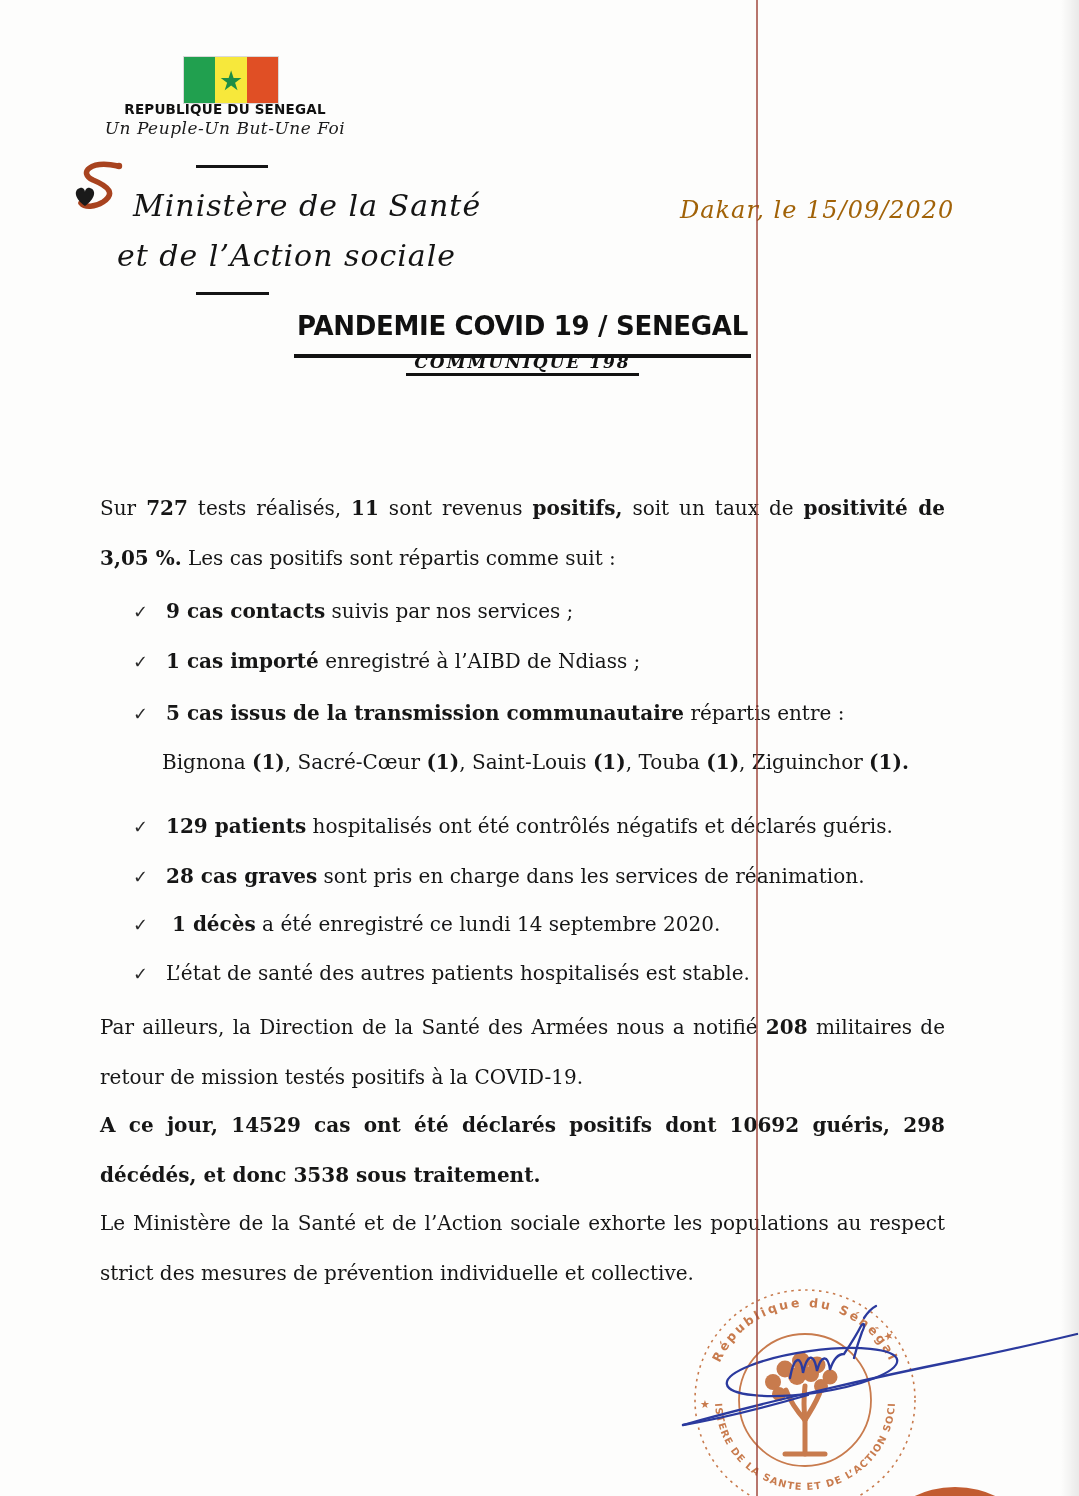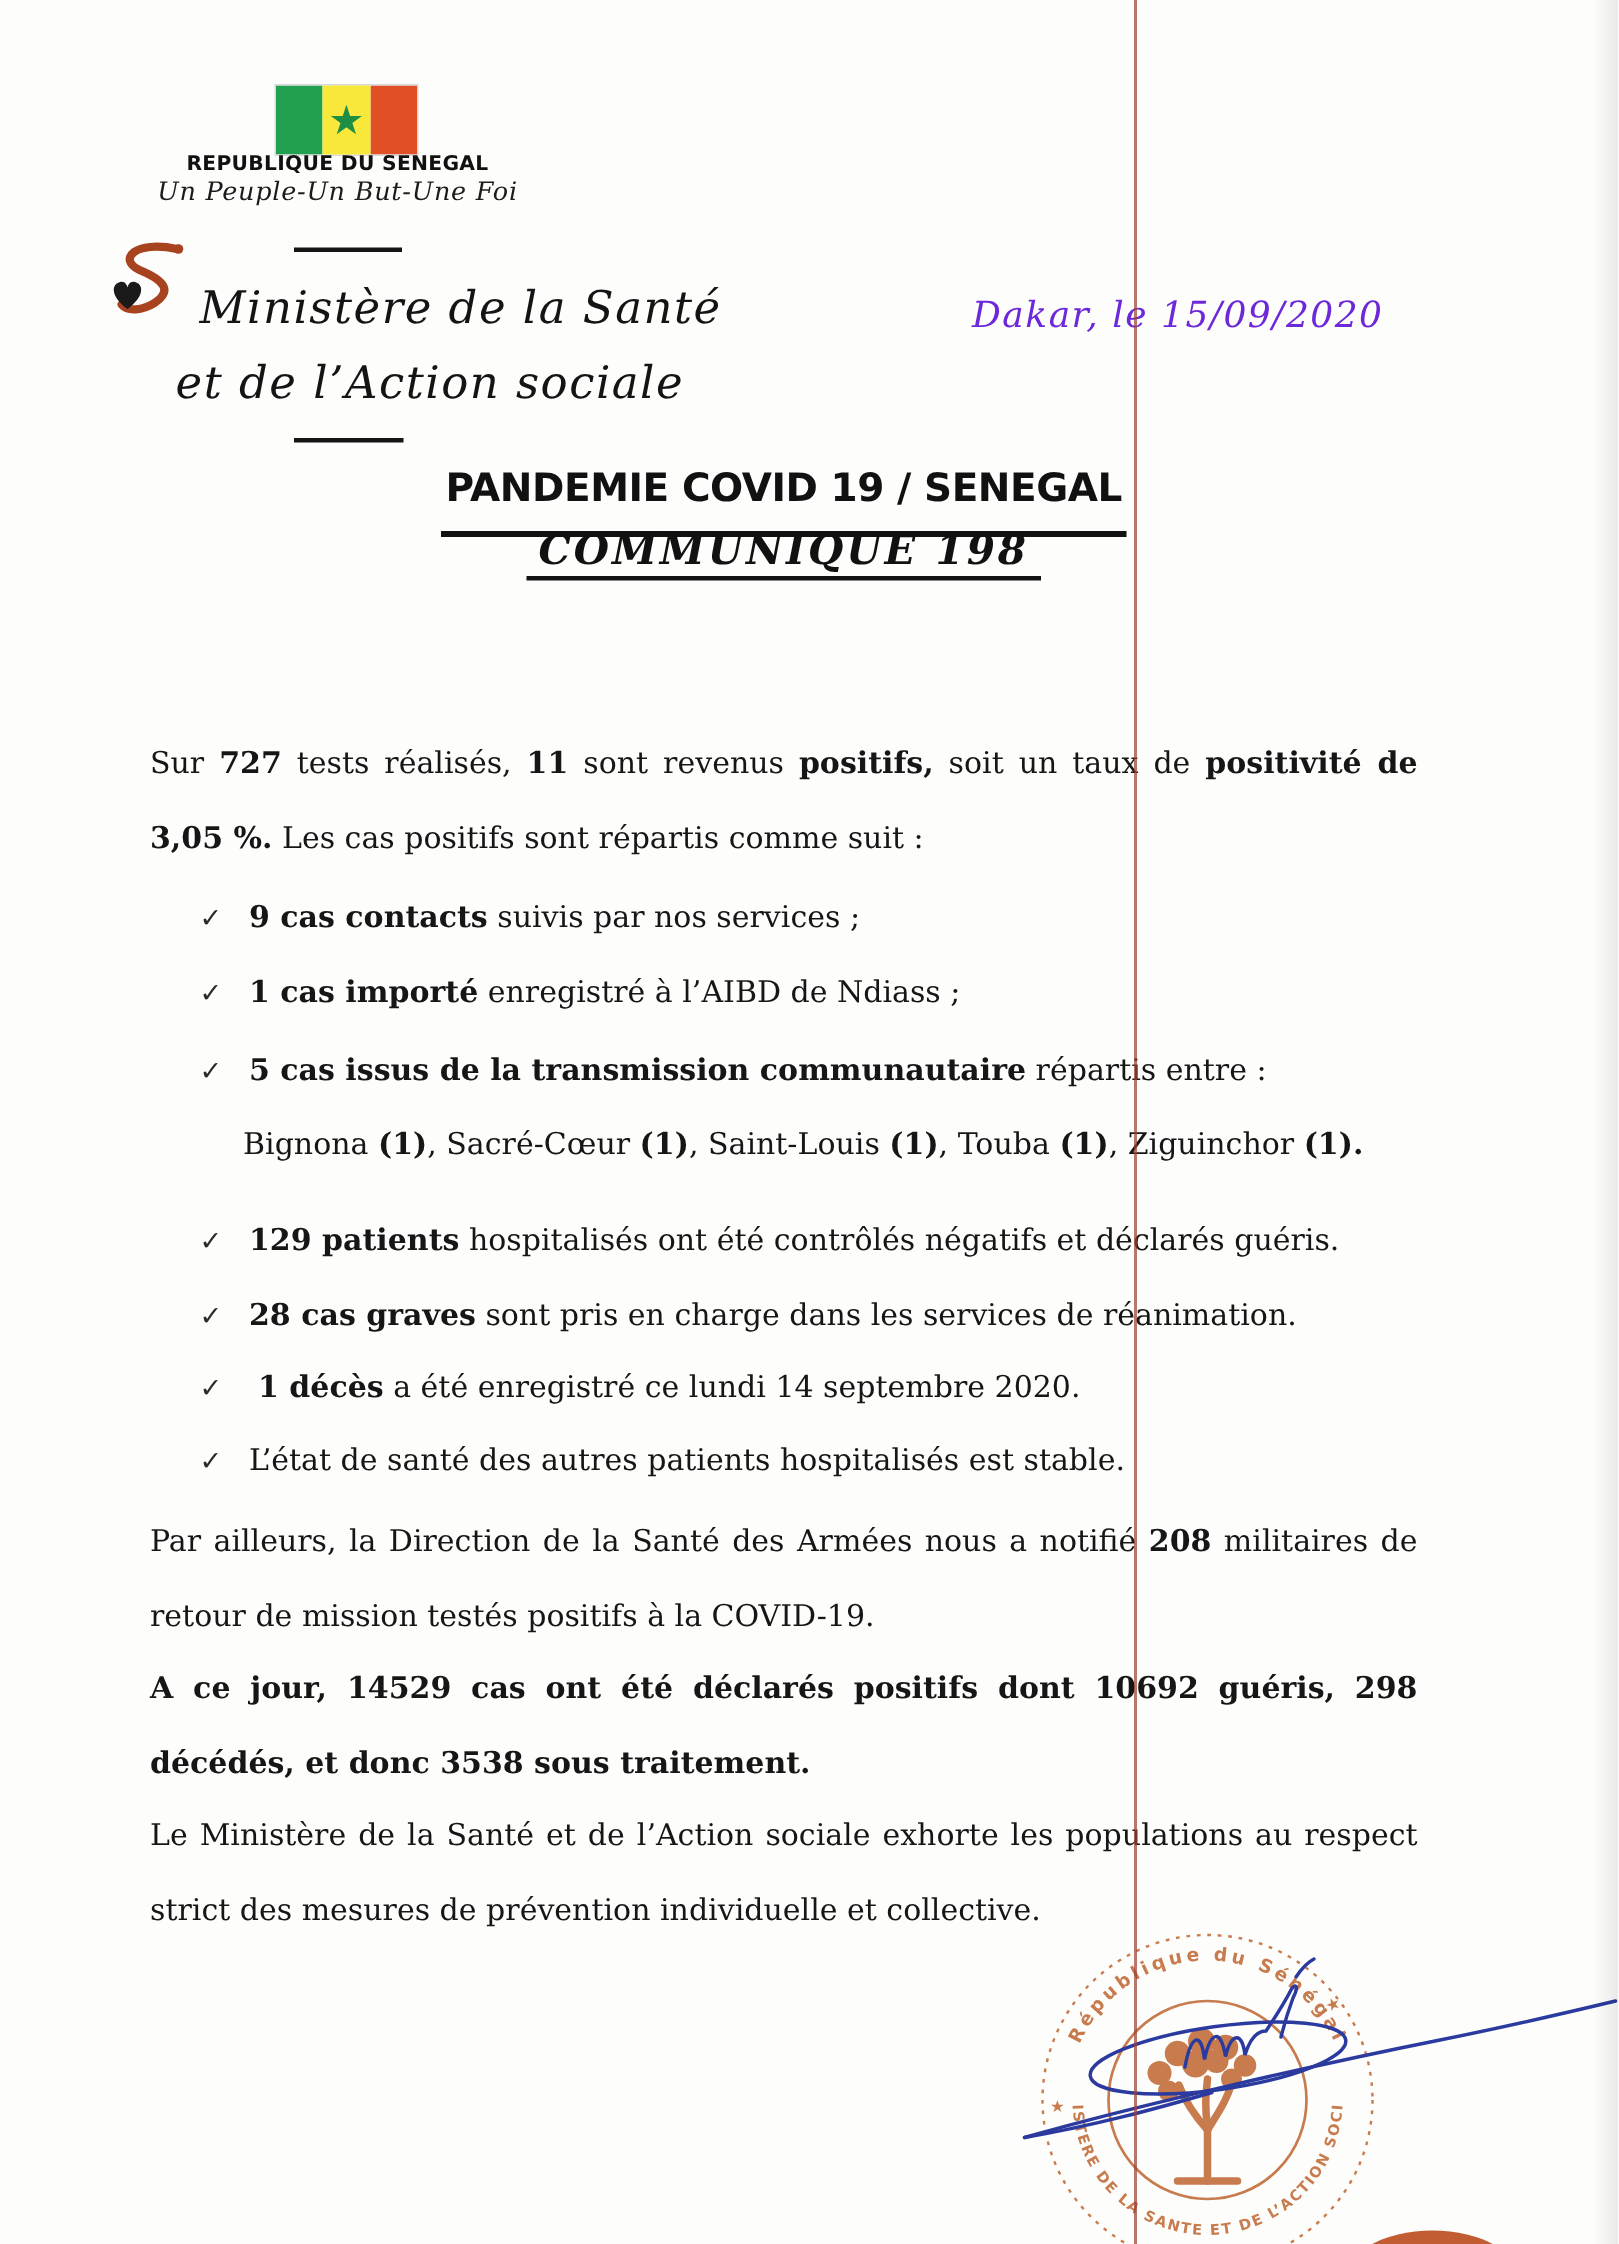--- a/index.html
+++ b/index.html
@@ -15,29 +15,29 @@
             font-family:"DejaVu Sans",sans-serif;font-weight:700;font-size:13.5px;letter-spacing:.2px;color:#111;}
   .motto{position:absolute;left:86px;top:118px;width:278px;text-align:center;font-style:italic;
          font-size:17px;letter-spacing:.5px;color:#1b1b1b;}
   .rule{position:absolute;height:3px;background:#151515;}
   .rule1{left:196px;top:165px;width:72px;}
   .rule2{left:196px;top:292px;width:73px;}
   .logo{position:absolute;left:68px;top:160px;}
   .ministry{position:absolute;font-style:italic;font-size:30px;letter-spacing:1px;color:#141414;white-space:nowrap;}
   .min1{left:133px;top:188px;}
   .min2{left:117px;top:238px;}
-  .dateline{position:absolute;left:648px;top:196px;font-style:italic;font-size:24px;letter-spacing:1px;white-space:nowrap;color:#6d28d9;}
+  .dateline{position:absolute;left:680px;top:196px;font-style:italic;font-size:24px;letter-spacing:1px;white-space:nowrap;color:#a16207;}
   
   .titlewrap{position:absolute;left:100px;width:845px;text-align:center;}
   .t1{top:311px;}
   .t1 span{display:inline-block;border-bottom:4px solid #121212;padding:0 3px 13px;
            font-family:"DejaVu Sans",sans-serif;font-weight:800;font-size:26px;letter-spacing:-.3px;color:#111;}
   .t2{top:352px;}
   .t2 span{display:inline-block;border-bottom:3px solid #121212;padding:0 8px 1px;
-           font-weight:700;font-style:italic;font-size:27px;letter-spacing:2px;color:#111;}
+           font-weight:700;font-style:italic;font-size:17px;letter-spacing:2px;color:#111;}
   
   .para{position:absolute;left:100px;width:845px;font-size:20px;line-height:50px;text-align:justify;}
   .b{font-weight:700;}
   .bold-para{font-weight:700;}
   .check-item{position:absolute;left:133px;width:812px;font-size:20px;line-height:50px;display:flex;align-items:baseline;}
   .check{flex:0 0 33px;font-family:"DejaVu Sans",sans-serif;font-size:18px;color:#2b2b2b;}
   .breakdown{position:absolute;left:162px;width:790px;font-size:20px;line-height:50px;}
   
   .fold-line{position:absolute;left:756px;top:0;width:2px;height:1496px;background:#9d4136;opacity:.72;z-index:10;}
   .edge{position:absolute;right:0;top:0;width:18px;height:100%;z-index:9;

